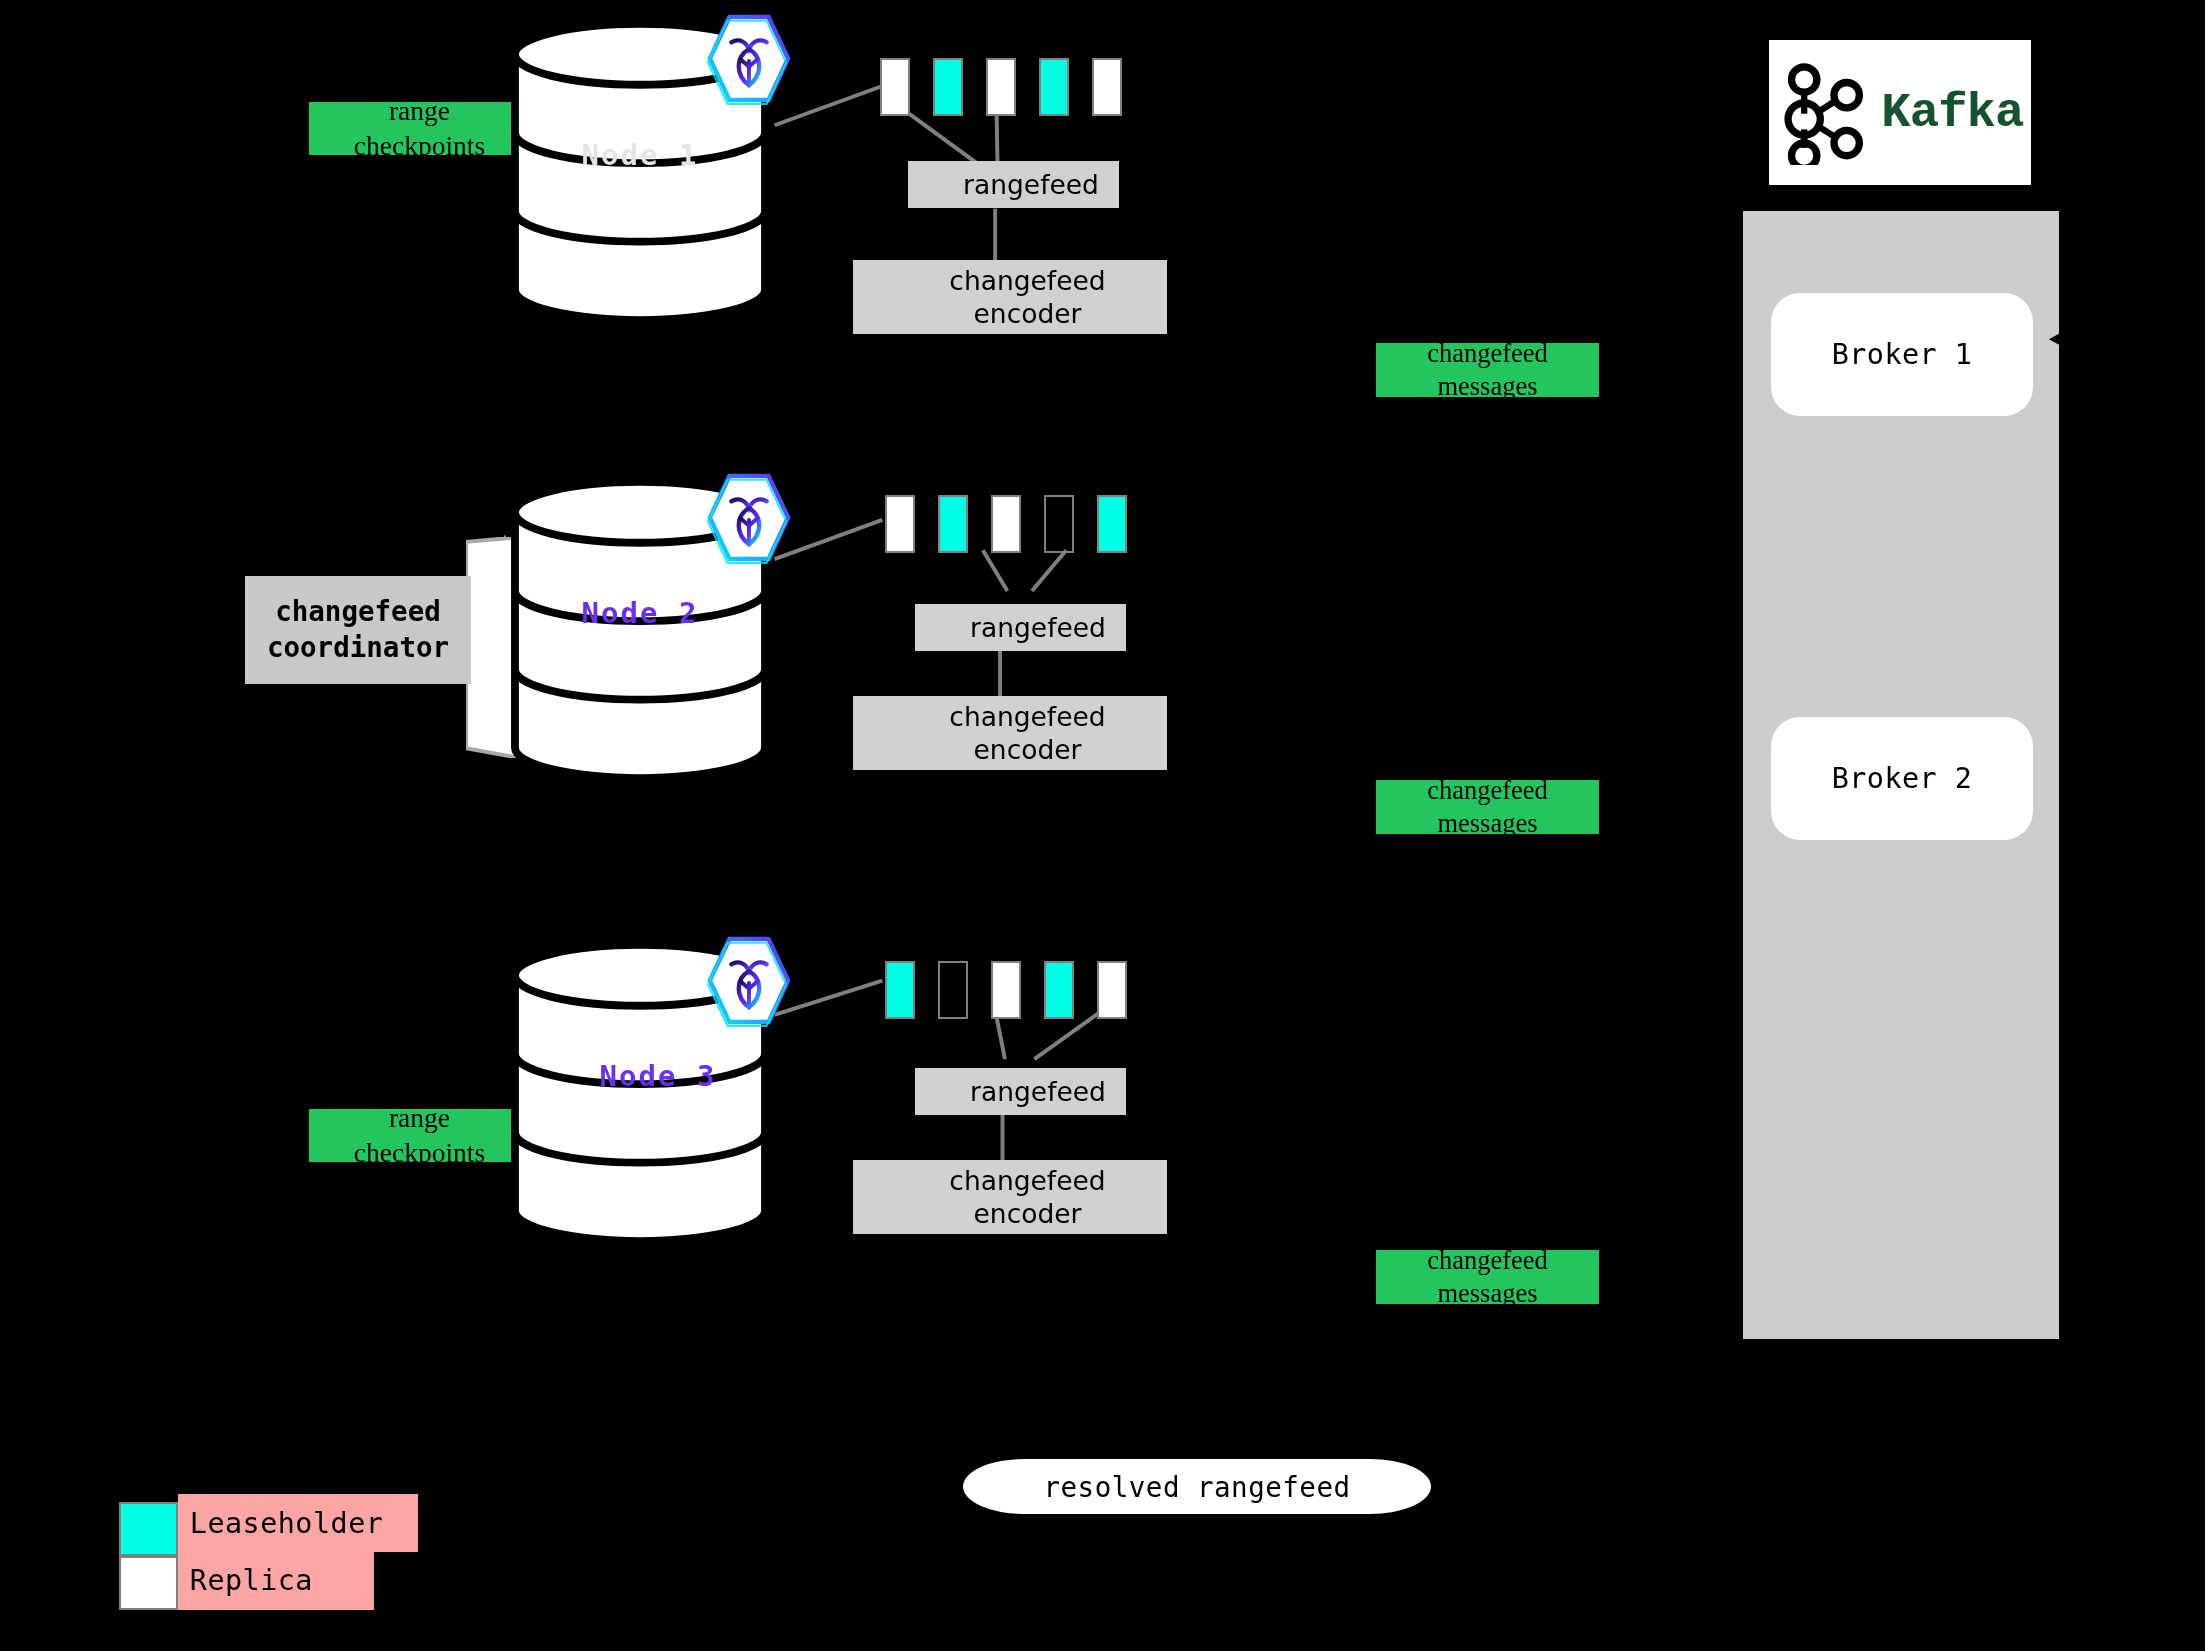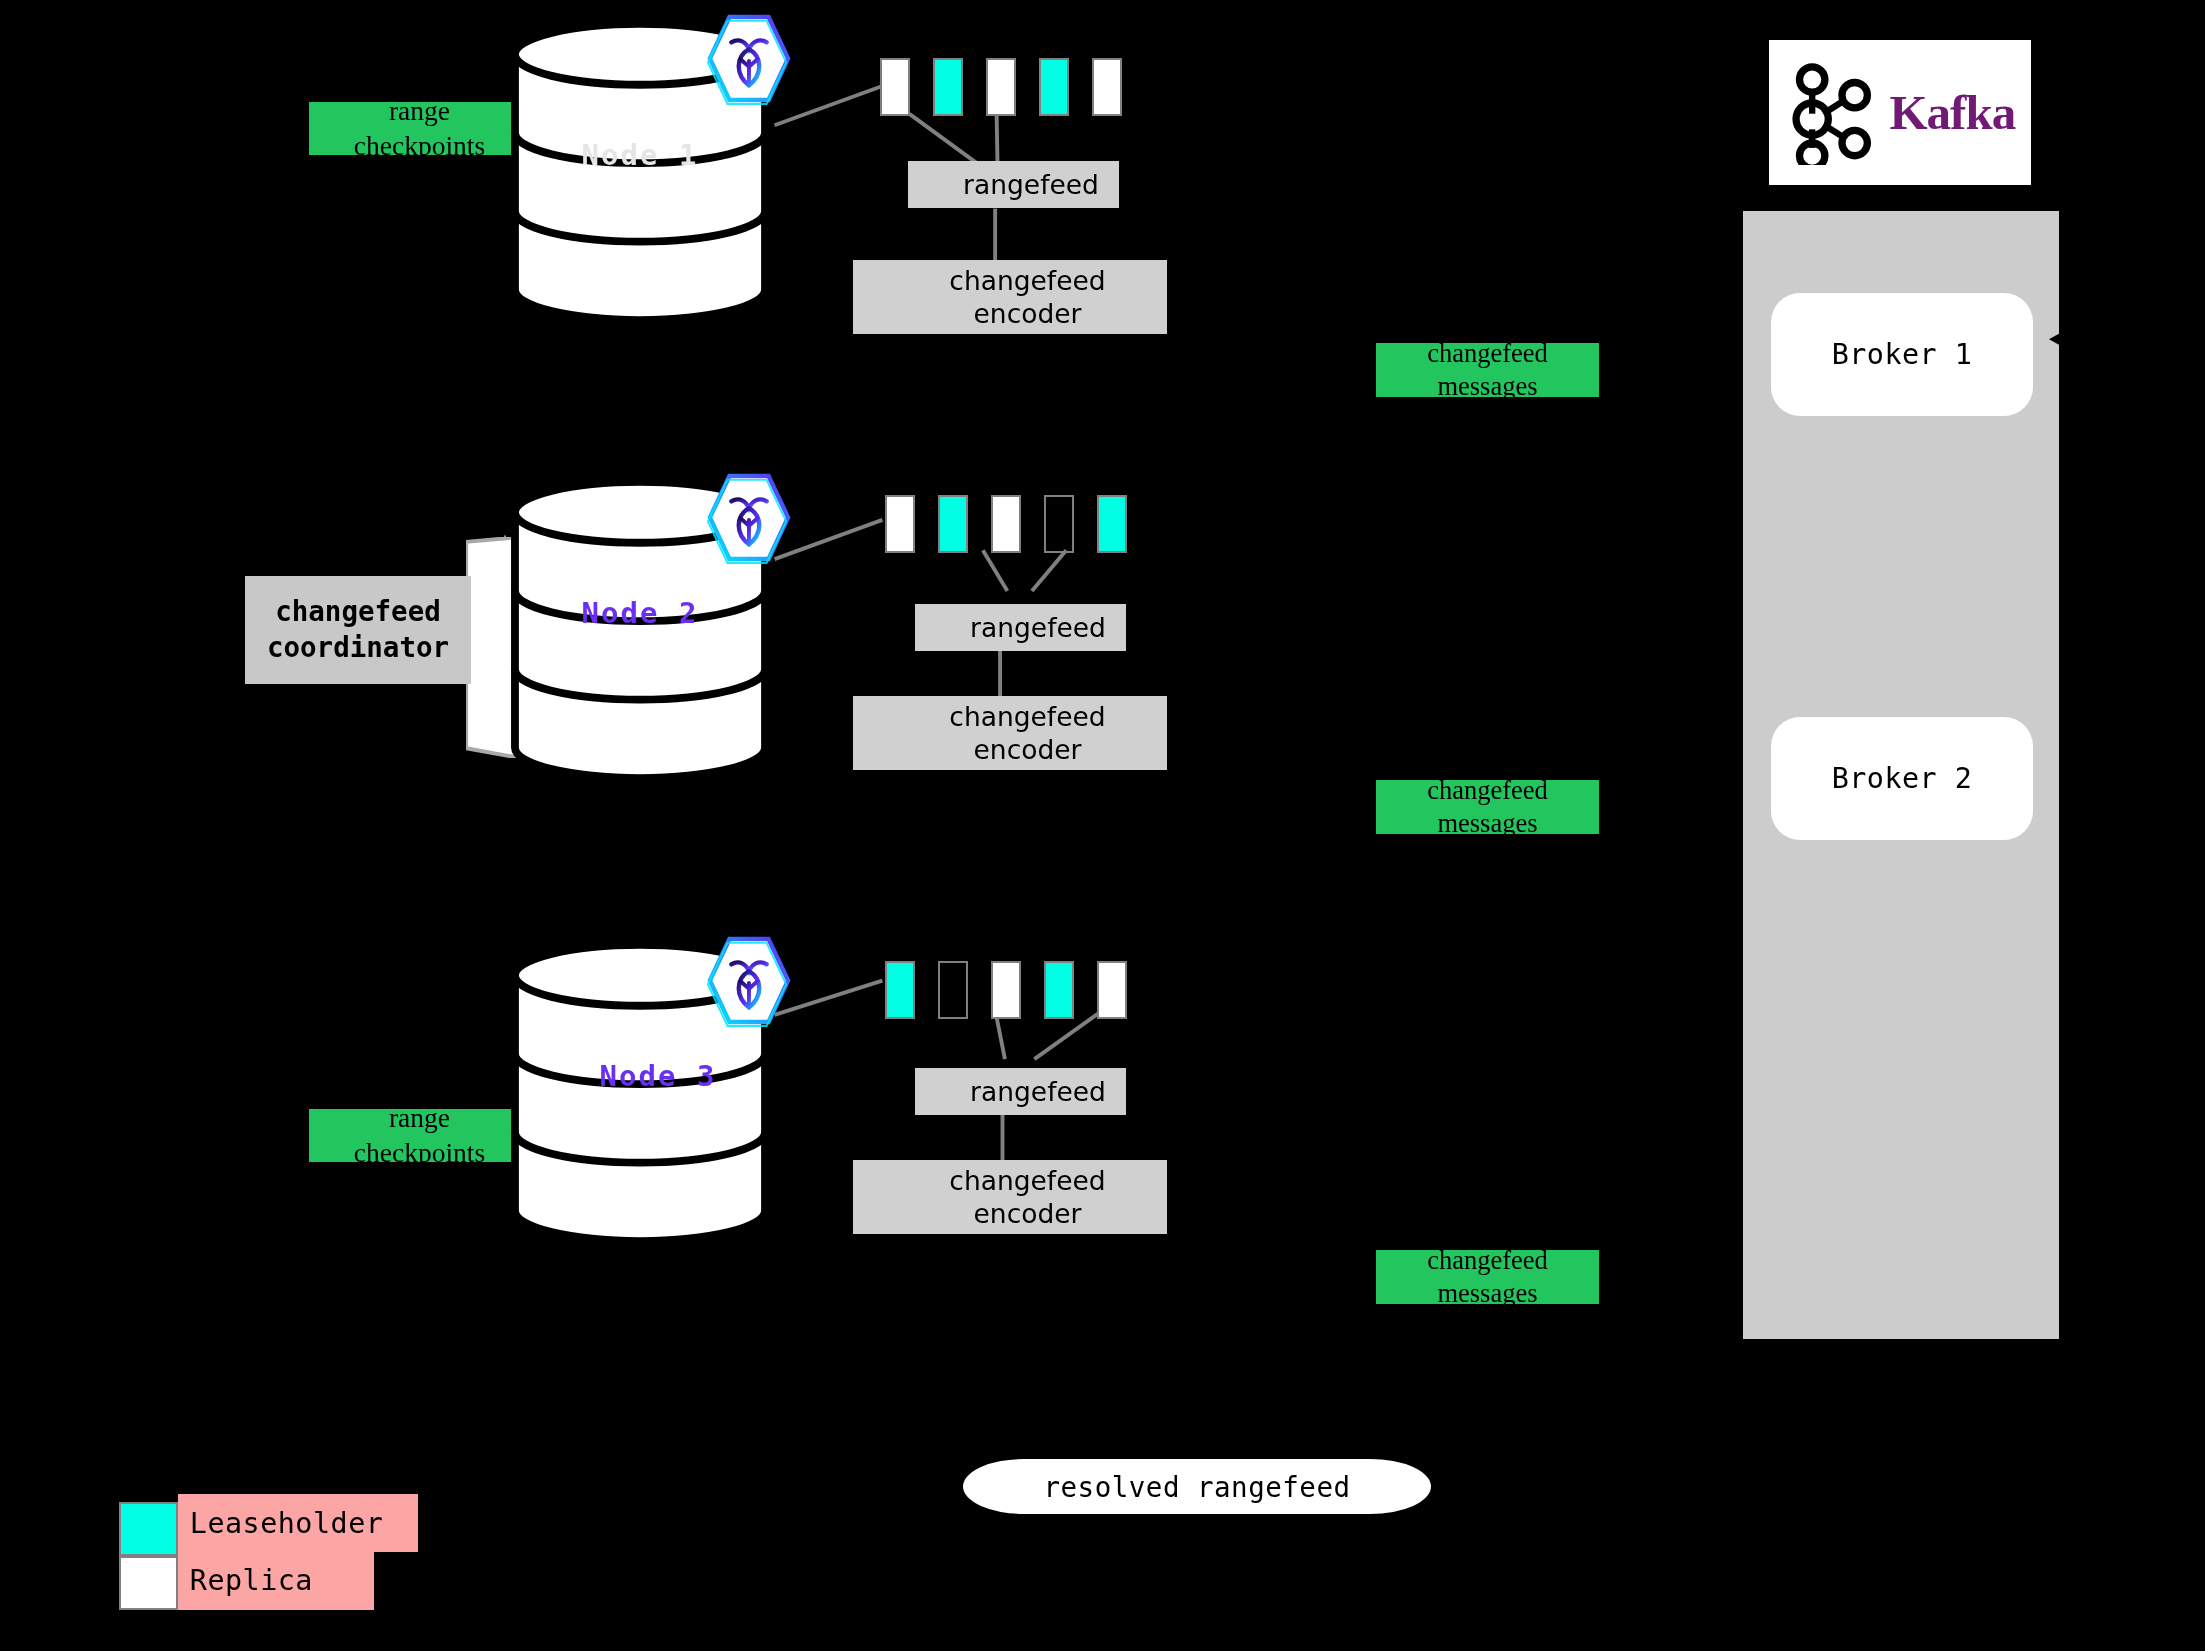--- a/index.html
+++ b/index.html
@@ -77,23 +77,23 @@
     letter-spacing: 0.5px;
   }
   #kafka-logo {
     position: absolute;
     background: #ffffff;
     display: flex;
     align-items: center;
     justify-content: center;
   }
   #kafka-logo .kname {
-    font-family: Liberation Serif, serif;
+    font-family: Liberation Mono, monospace;
     font-weight: bold;
-    color: #701a75;
+    color: #14532d;
   }
 
   
   #resolved-pill {
     position: absolute;
     background: #ffffff;
     border-radius: 98px/44px;
     color: #000000;
     display: flex;
     align-items: center;

